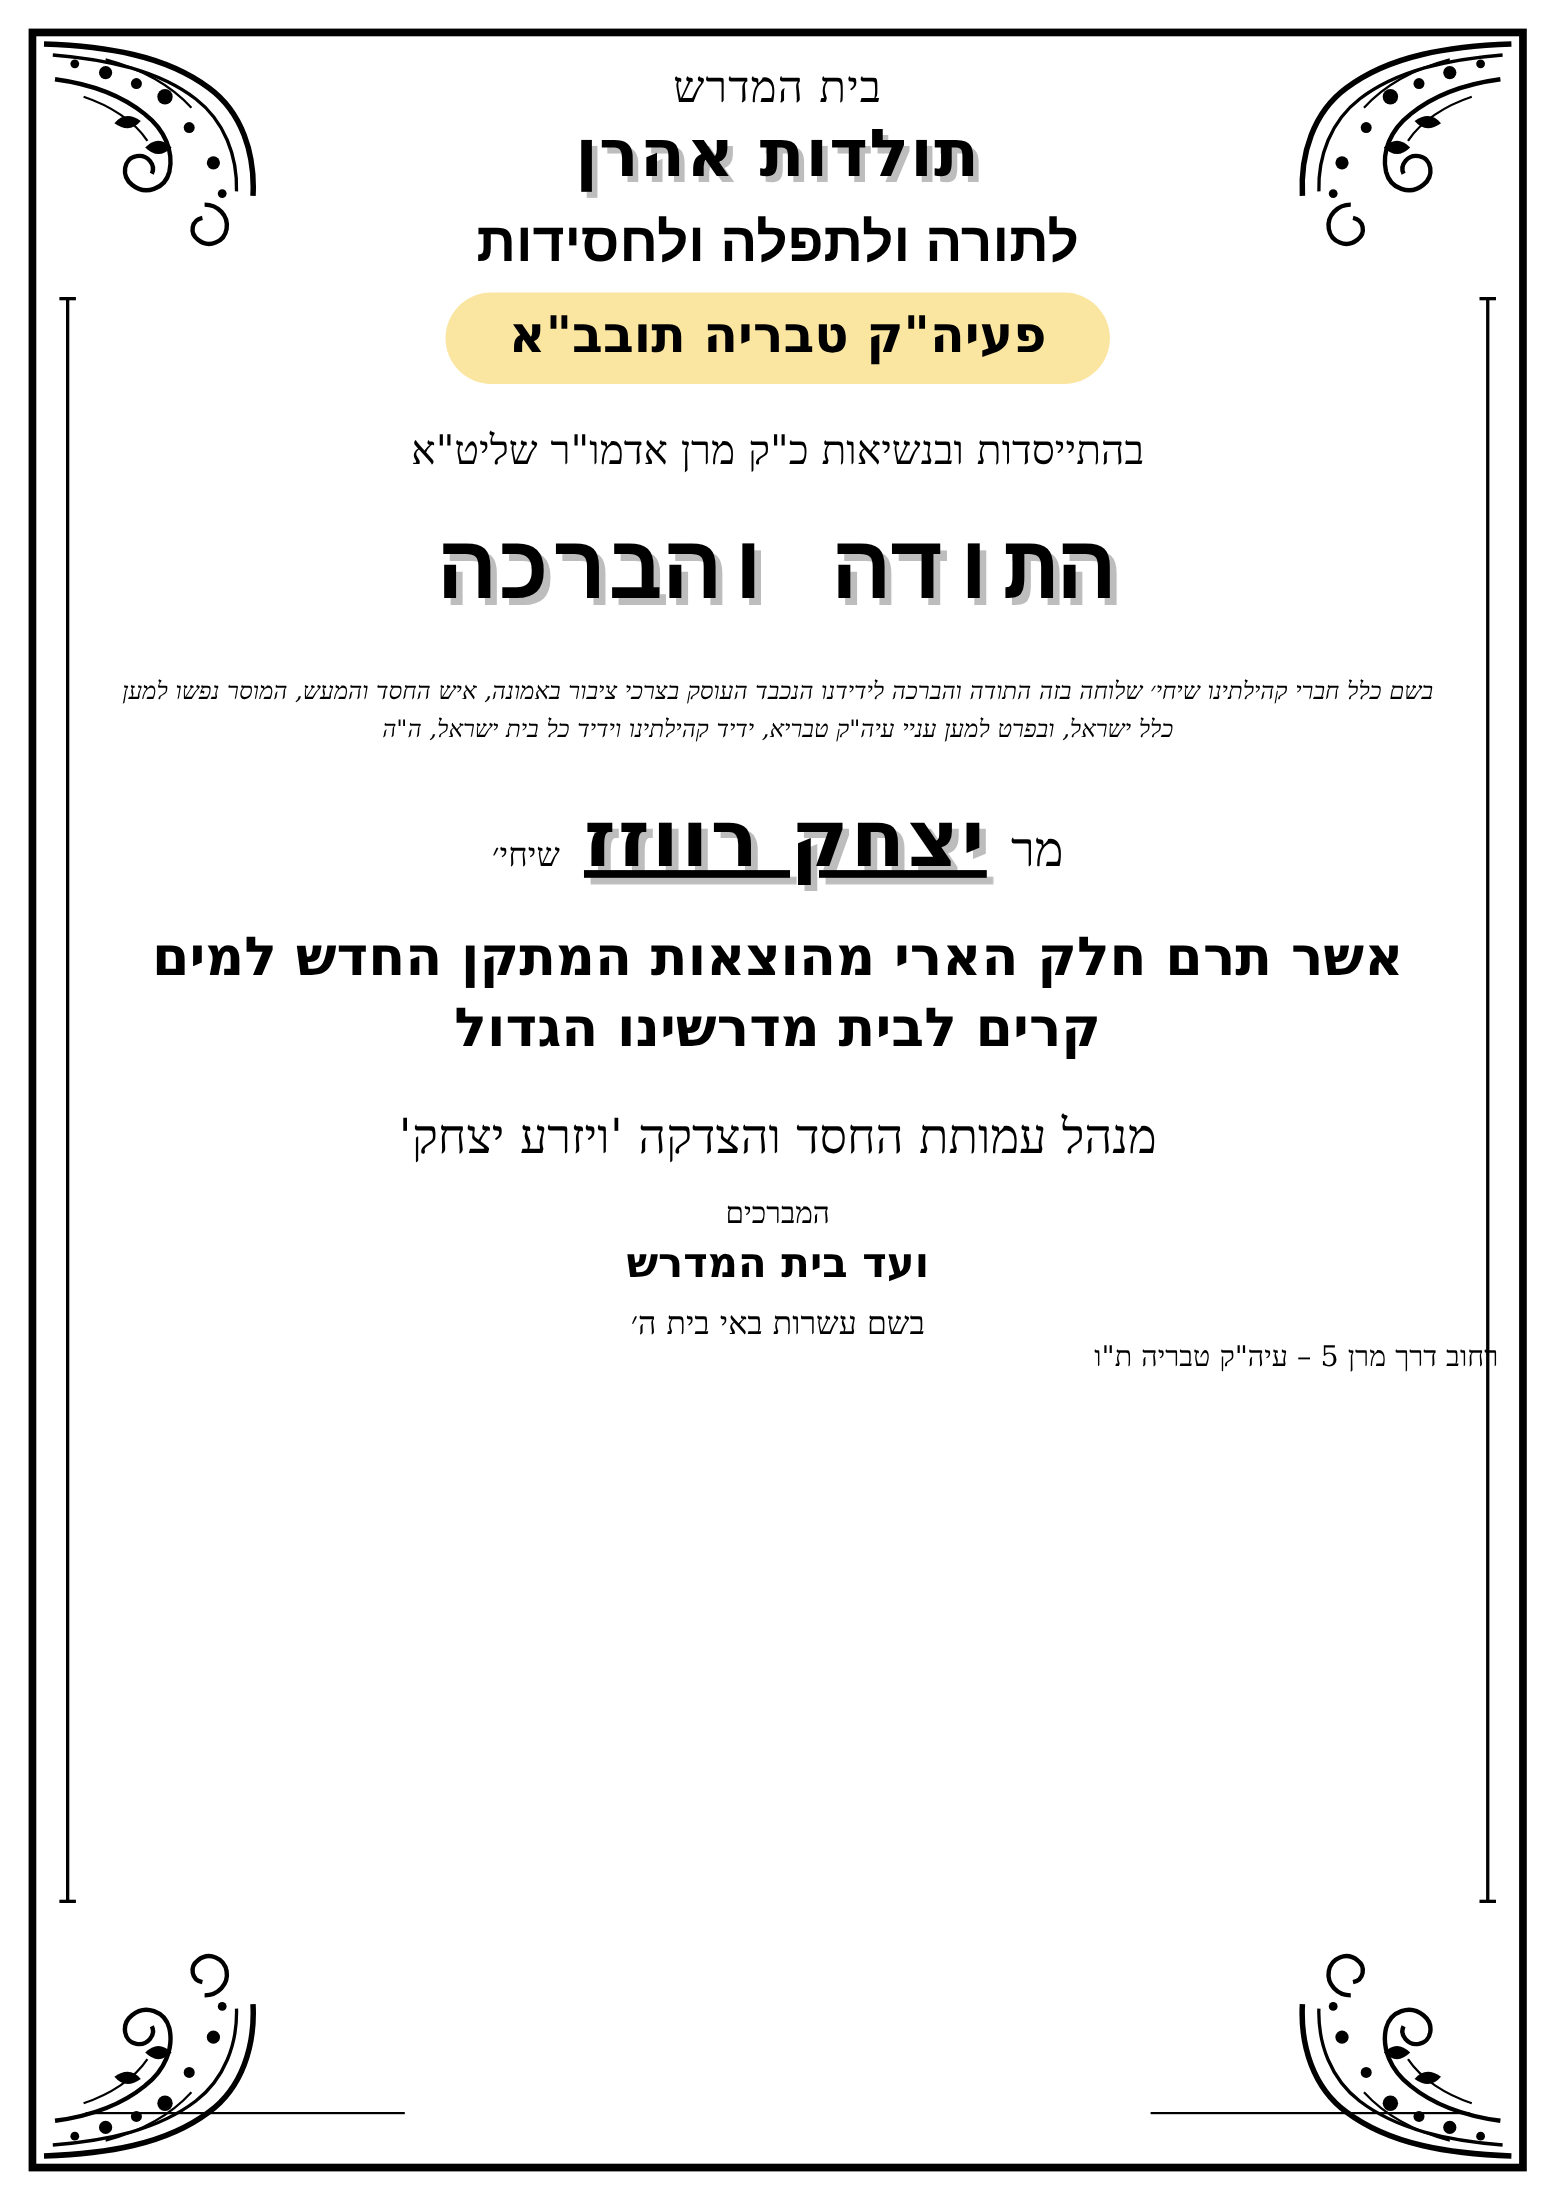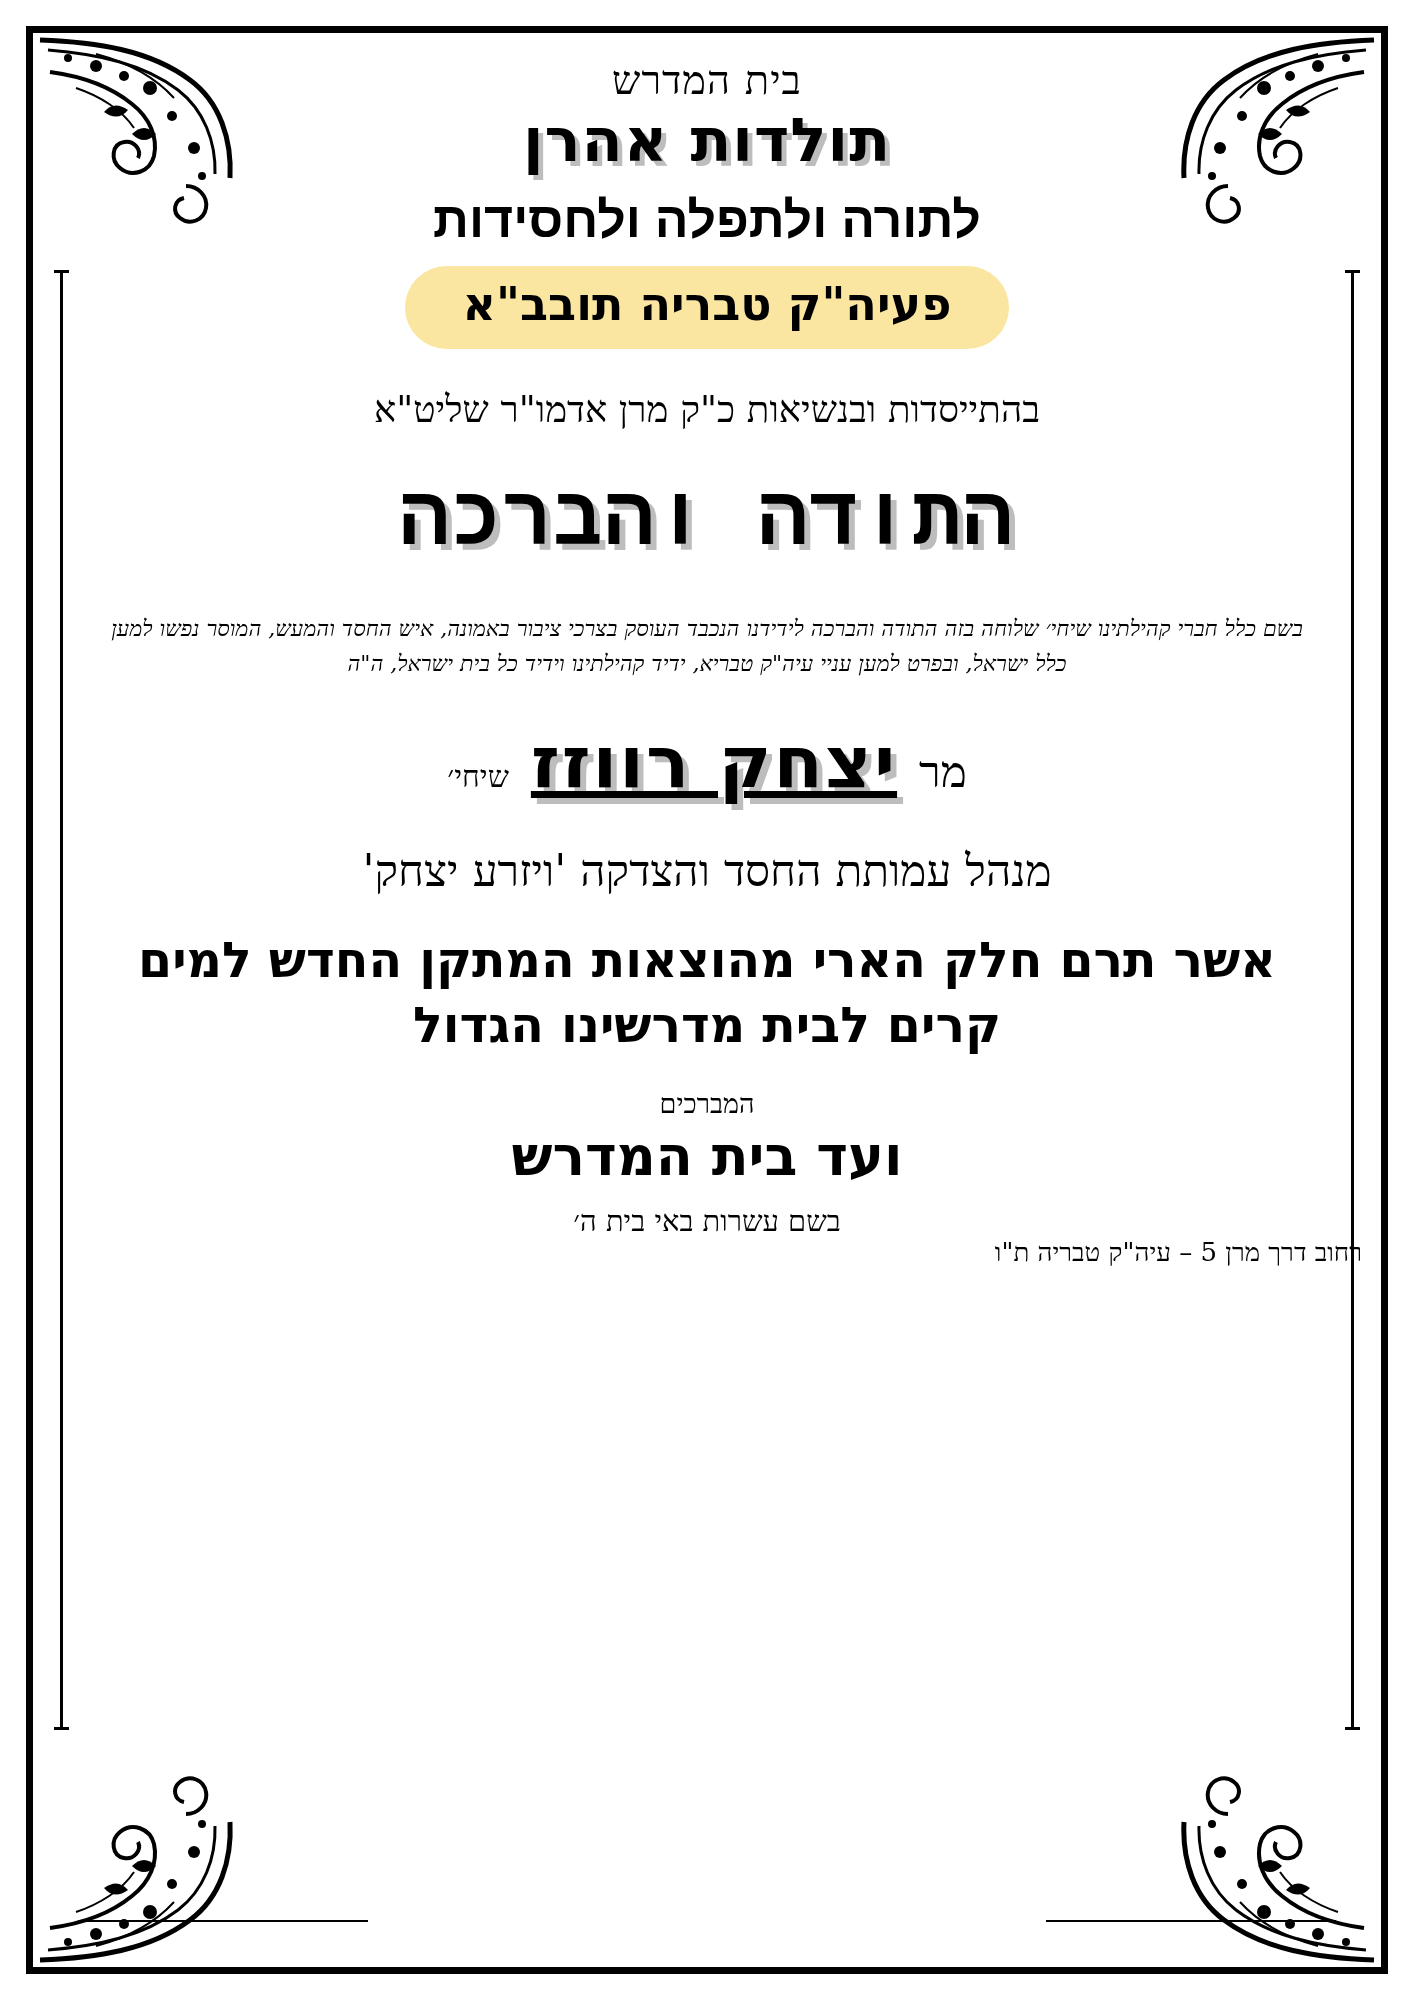--- a/index.html
+++ b/index.html
@@ -204,21 +204,21 @@
 
   .signers-label {
     font-family: "DejaVu Serif", serif;
     font-size: 27px;
     margin-top: 30px;
   }
 
   .signers {
     font-family: "DejaVu Sans", sans-serif;
     font-weight: bold;
-    font-size: 54px;
+    font-size: 38px;
     margin-top: 8px;
   }
 
   .signers-sub {
     font-family: "DejaVu Serif", serif;
     font-size: 29px;
     margin-top: 18px;
   }
 
   .address {
@@ -352,24 +352,24 @@
     <div class="line thanks">התודה והברכה</div>
 
     <div class="line body-par">בשם כלל חברי קהילתינו שיחי׳ שלוחה בזה התודה והברכה לידידנו הנכבד העוסק בצרכי ציבור באמונה, איש החסד והמעש, המוסר נפשו למען כלל ישראל, ובפרט למען עניי עיה"ק טבריא, ידיד קהילתינו וידיד כל בית ישראל, ה"ה</div>
 
     <div class="honoree-row">
       <span class="honoree-prefix">מר</span>
       <span class="honoree-name">יצחק רווזז</span>
       <span class="honoree-suffix">שיחי׳</span>
     </div>
 
+    <div class="line donation">אשר תרם חלק הארי מהוצאות המתקן החדש למים קרים לבית מדרשינו הגדול</div>
+
     <div class="line role">מנהל עמותת החסד והצדקה 'ויזרע יצחק'</div>
 
-    <div class="line donation">אשר תרם חלק הארי מהוצאות המתקן החדש למים קרים לבית מדרשינו הגדול</div>
-
 
     <div class="line signers-label">המברכים</div>
 
     <div class="line signers">ועד בית המדרש</div>
 
     <div class="line signers-sub">בשם עשרות באי בית ה׳</div>
 
     <div class="line address">רחוב דרך מרן 5 – עיה"ק טבריה ת"ו</div>
 
   </div>

